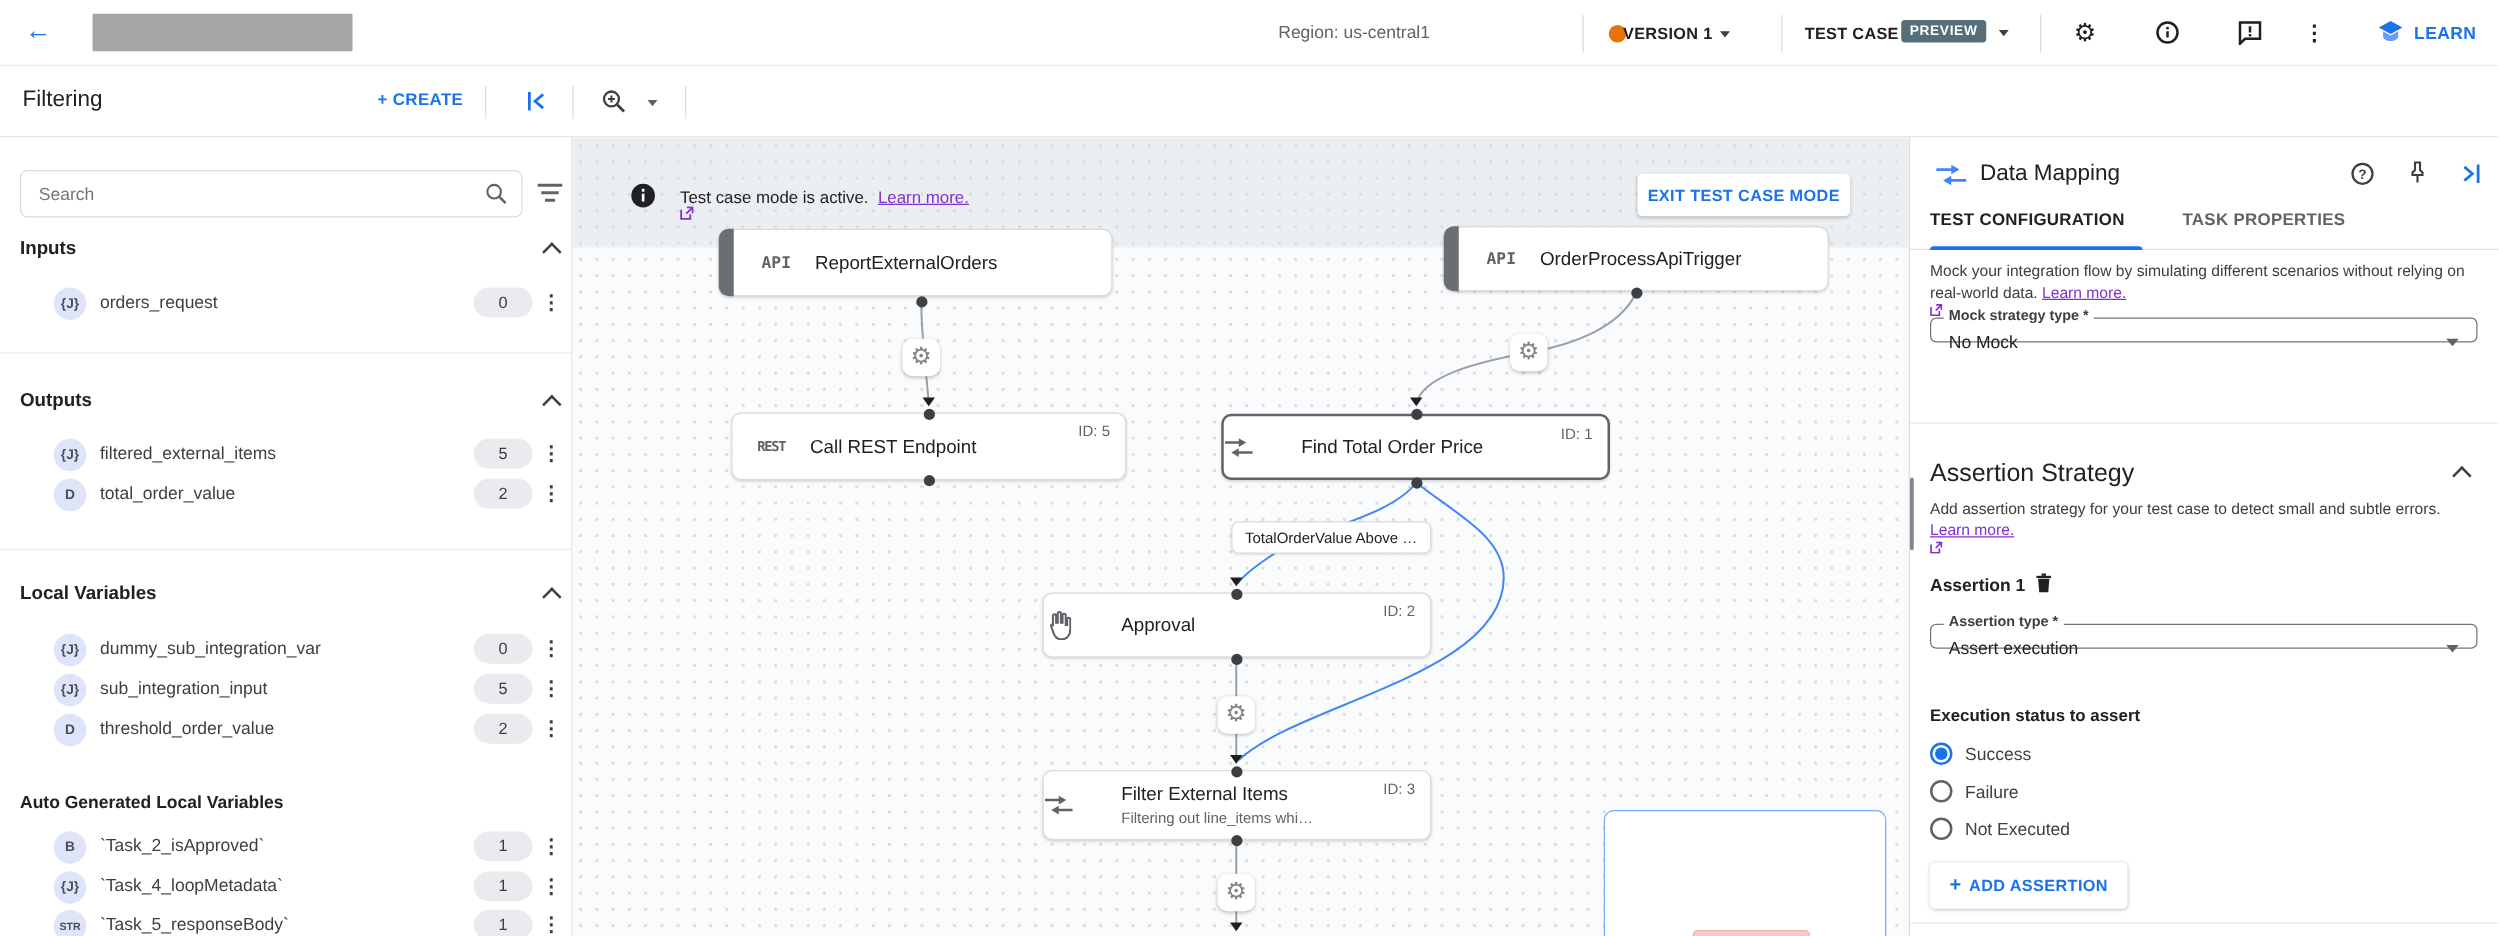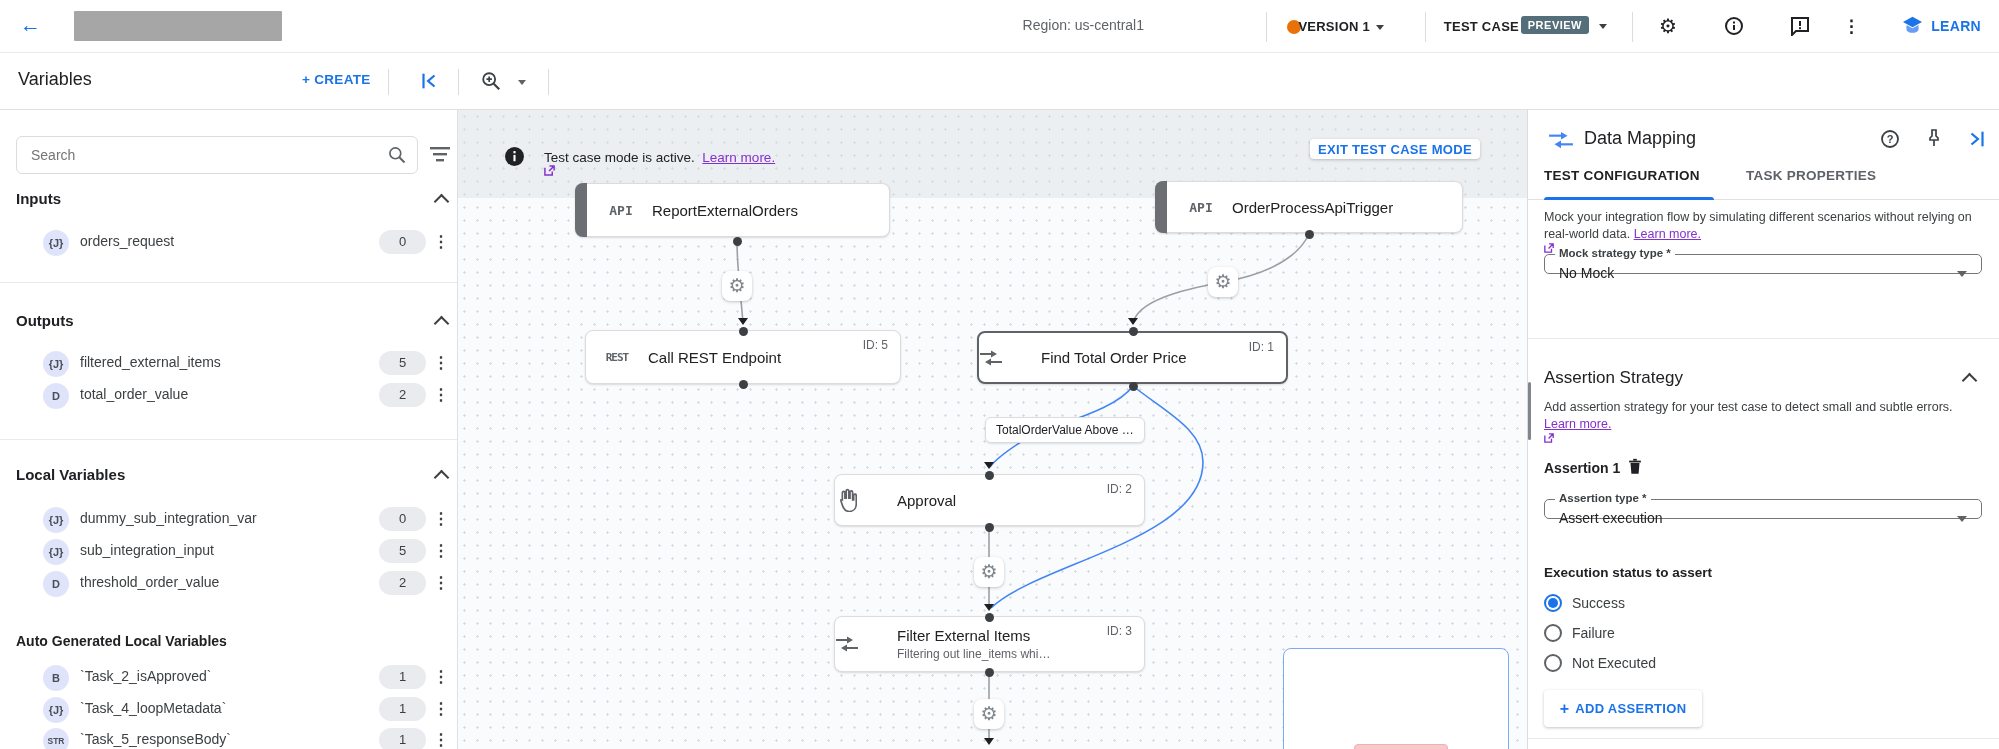--- a/index.html
+++ b/index.html
@@ -41,21 +41,21 @@
   .hdiv{position:absolute;left:0;width:458px;height:1px;background:#e8eaed;}
 
   
   .canvas{position:absolute;left:458px;top:110px;width:1069px;height:639px;overflow:hidden;
           background-color:#fafbfc;
           background-image:radial-gradient(circle,#d9dce1 1.1px,transparent 1.1px);
           background-size:13px 13px;}
   .band{position:absolute;left:0;top:0;width:100%;height:88px;background:rgba(218,222,227,0.42);}
   .banner-text{position:absolute;left:86px;top:40px;font-size:13.5px;color:#202124;}
   .lnk{color:#8430ce;text-decoration:underline;}
-  .exit-btn{position:absolute;left:852px;top:29px;width:170px;height:20px;background:#fff;border-radius:4px;
+  .exit-btn{position:absolute;left:852px;top:29px;width:170px;height:34px;background:#fff;border-radius:4px;
             box-shadow:0 1px 3px rgba(60,64,67,.3);color:#1a73e8;font-size:13px;font-weight:bold;letter-spacing:.3px;
             display:flex;align-items:center;justify-content:center;}
   .node{position:absolute;background:#fff;border:1px solid #dadce0;border-radius:8px;box-shadow:0 1px 2px rgba(60,64,67,.18);
         box-sizing:border-box;display:flex;align-items:center;}
   .node.sel{border:2px solid #5f6368;}
   .node .lbar{position:absolute;left:-1px;top:-1px;bottom:-1px;width:12px;background:#6b6f74;border-radius:8px 0 0 8px;}
   .node .nicon{width:62px;text-align:center;color:#5f6368;font-family:"DejaVu Sans Mono",monospace;font-weight:bold;}
   .node .ntitle{font-size:15px;font-weight:500;color:#202124;}
   .node .nid{position:absolute;top:7px;right:12px;font-size:12px;color:#5f6368;}
   .node .nsub{font-size:12px;color:#5f6368;margin-top:2px;}
@@ -75,21 +75,21 @@
   .tab{position:absolute;top:58px;font-size:13.5px;font-weight:bold;letter-spacing:.25px;}
   .tab.active{color:#202124;}
   .tab.inactive{color:#5f6368;}
   .tab-underline{position:absolute;left:16px;top:87px;width:170px;height:3px;background:#1a73e8;border-radius:3px 3px 0 0;}
   .mp-p{position:absolute;left:16px;width:436px;font-size:12.5px;line-height:17px;color:#3c4043;}
   .sel-box{position:absolute;left:16px;width:438px;height:20px;border:1px solid #747775;border-radius:5px;background:#fff;box-sizing:border-box;}
   .sel-label{position:absolute;top:-8px;left:10px;background:#fff;padding:0 4px;font-size:11.5px;font-weight:bold;color:#3c4043;}
   .sel-value{position:absolute;left:14px;top:10px;font-size:14px;color:#202124;}
   .sel-caret{position:absolute;right:14px;top:16px;width:0;height:0;border-left:5px solid transparent;border-right:5px solid transparent;border-top:6px solid #5f6368;}
   .mp-div{position:absolute;left:0;width:472px;height:1px;background:#e8eaed;}
-  .mp-h2{position:absolute;left:16px;font-size:17px;font-weight:500;color:#202124;}
+  .mp-h2{position:absolute;left:16px;font-size:20px;font-weight:500;color:#202124;}
   .bold13{font-size:13.5px;font-weight:bold;color:#202124;}
   .radio{position:absolute;left:16px;width:18px;height:18px;border:2px solid #5f6368;border-radius:50%;box-sizing:border-box;}
   .radio.sel2{border-color:#1a73e8;}
   .radio.sel2::after{content:'';position:absolute;left:2px;top:2px;width:10px;height:10px;background:#1a73e8;border-radius:50%;}
   .radio-lbl{position:absolute;left:44px;font-size:14px;color:#3c4043;}
   .add-btn{position:absolute;left:16px;width:158px;height:37px;background:#fff;border-radius:4px;box-shadow:0 1px 3px rgba(60,64,67,.3);
            color:#1a73e8;font-size:13px;font-weight:bold;letter-spacing:.3px;display:flex;align-items:center;justify-content:center;gap:6px;}
   .scrollbar{position:absolute;left:0;top:272px;width:3px;height:58px;background:#80868b;border-radius:2px;}
   svg{display:block;}
 </style>
@@ -131,21 +131,21 @@
     <span class="abs" style="right:76px;top:16px;">
       <svg width="21" height="19" viewBox="0 0 24 22">
           <path d="M12 1L1 7l11 6 11-6z" fill="#1a73e8"></path>
           <path d="M5 10.5v5c0 2 3.5 4 7 4s7-2 7-4v-5l-7 3.8z" fill="#669df6"></path>
         </svg>
     </span>
     <span class="abs blue" style="right:18px;top:18px;font-size:14px;font-weight:bold;letter-spacing:.3px;">LEARN</span>
   </header>
 
   <div class="toolbar">
-    <span class="abs" style="left:18px;top:16px;font-size:18px;color:#202124;">Variables</span>
+    <span class="abs" style="left:18px;top:16px;font-size:18px;color:#202124;">Filtering</span>
     <span class="abs blue" style="left:302px;top:19px;font-size:13.5px;font-weight:bold;letter-spacing:.3px;">+ <span>CREATE</span></span>
     <div class="vdiv" style="left:388px;top:16px;height:26px;"></div>
     <span class="abs" style="left:418px;top:17px;">
       <svg width="22" height="22" viewBox="0 0 24 24">
           <path d="M6 4v16" stroke="#1a73e8" stroke-width="2.4" fill="none"></path>
           <path d="M18 6l-7 6 7 6" stroke="#1a73e8" stroke-width="2.4" fill="none"></path>
         </svg>
     </span>
     <div class="vdiv" style="left:458px;top:16px;height:26px;"></div>
     <span class="abs" style="left:480px;top:17px;">

